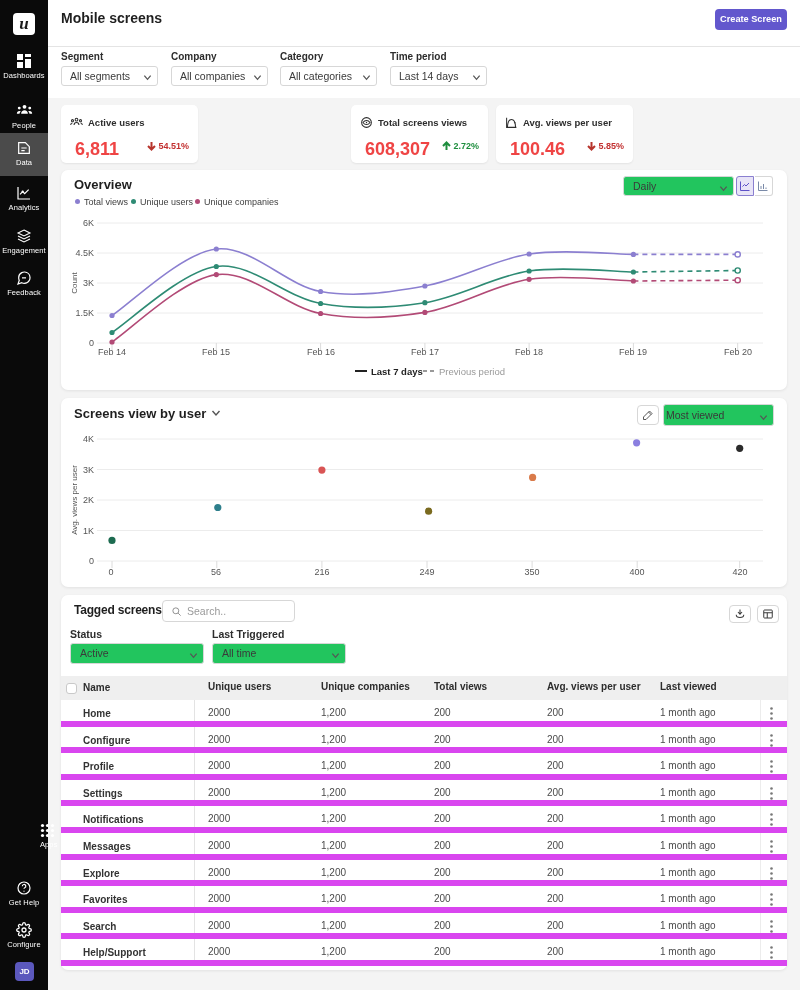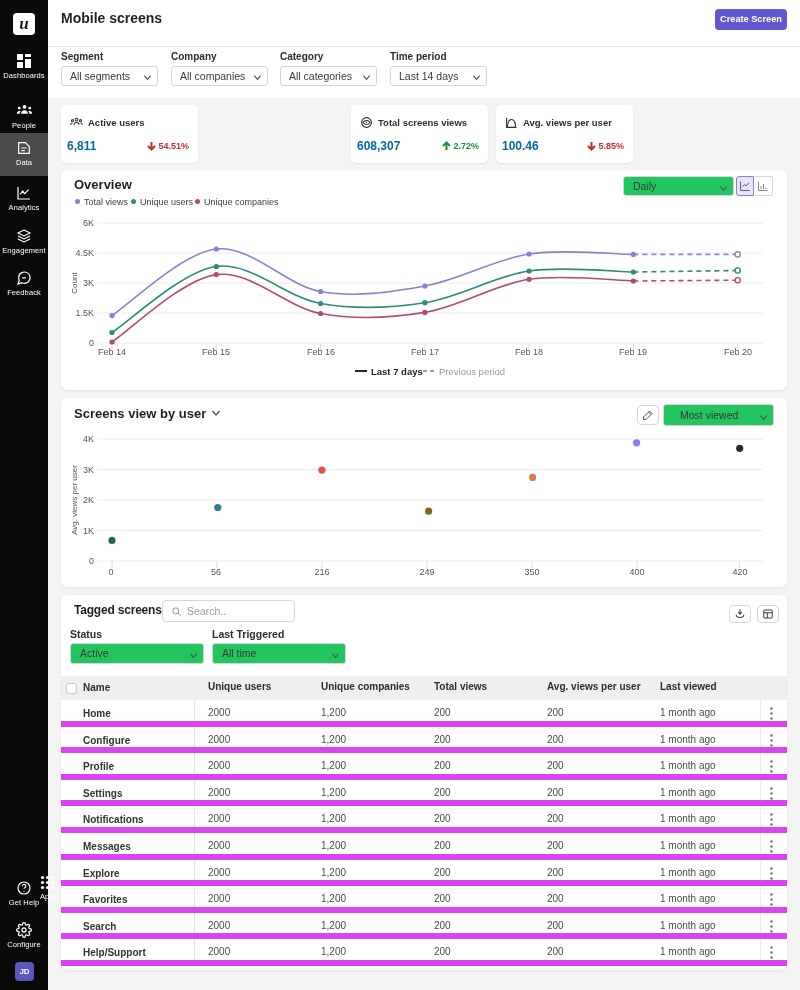--- a/index.html
+++ b/index.html
@@ -24,21 +24,21 @@
 
 #filterbar { left:48px; top:47px; width:752px; height:51px; background:#fff; }
 .flabel { font-size:10px; font-weight:bold; color:#2d2d2d; top:51px; }
 .fselect { top:66px; width:97px; height:20px; background:#fff; border:1px solid #d7d7d7; border-radius:3px; font-size:10.5px; color:#3a3a3a; line-height:18px; padding-left:8px; }
 .chev { position:absolute; right:5px; top:6px; width:9px; height:9px; }
 
 
 .card { top:105px; width:137px; height:58px; background:#fff; border-radius:5px; box-shadow:0 1px 2px rgba(0,0,0,0.07); }
 .card-head { position:absolute; left:9px; top:11px; height:14px; font-size:9.5px; font-weight:bold; color:#2d2d2d; line-height:14px; }
 .card-head svg { vertical-align:-3px; margin-right:5px; }
-.card-val { position:absolute; left:6px; top:34px; font-size:12px; font-weight:bold; color:#0369a1; }
+.card-val { position:absolute; left:14px; top:34px; font-size:18px; font-weight:bold; color:#ef4444; }
 .card-delta { position:absolute; right:9px; top:36px; font-size:9px; font-weight:bold; line-height:11px; }
 .card-delta svg { vertical-align:-2px; margin-right:2px; }
 .red { color:#c22f2f; } .green { color:#1e8e3e; }
 
 
 .panel { left:61px; width:726px; background:#fff; border-radius:7px; box-shadow:0 1px 3px rgba(0,0,0,0.08); }
 #panel1 { top:170px; height:220px; }
 #panel2 { top:398px; height:189px; }
 #panel3 { top:595px; height:375px; }
 .ptitle { position:absolute; left:13px; font-size:13px; font-weight:bold; color:#1f1f1f; }
@@ -103,21 +103,21 @@
       </svg>
     <div class="nav-label">Engagement</div>
   </div>
   <div class="abs nav-item" style="top:270px;">
     <svg width="16" height="16" viewBox="0 0 24 24" fill="none" stroke="#fff" stroke-width="1.8">
         <path d="M21 11.5a8.38 8.38 0 0 1-.9 3.8 8.5 8.5 0 0 1-7.6 4.7 8.38 8.38 0 0 1-3.8-.9L3 21l1.9-5.7a8.38 8.38 0 0 1-.9-3.8 8.5 8.5 0 0 1 4.7-7.6 8.38 8.38 0 0 1 3.8-.9h.5a8.48 8.48 0 0 1 8 8z"></path>
         <path d="M9 11.8h6"></path>
       </svg>
     <div class="nav-label">Feedback</div>
   </div>
-  <div class="abs nav-item" style="top:875px;padding-left:40px;">
+  <div class="abs nav-item" style="top:823px;padding-left:40px;">
     <svg width="15" height="15" viewBox="0 0 15 15">
         <g fill="#fff">
           <circle cx="2.5" cy="2.5" r="1.6"></circle>
           <circle cx="7.5" cy="2.5" r="1.6"></circle>
           <circle cx="12.5" cy="2.5" r="1.6"></circle>
           <circle cx="2.5" cy="7.5" r="1.6"></circle>
           <circle cx="7.5" cy="7.5" r="1.6"></circle>
           <circle cx="12.5" cy="7.5" r="1.6"></circle>
           <circle cx="2.5" cy="12.5" r="1.6"></circle>
           <circle cx="7.5" cy="12.5" r="1.6"></circle>
@@ -307,21 +307,21 @@
       <svg width="12" height="12" viewBox="0 0 12 12" fill="none" stroke="#555" stroke-width="1.4" style="vertical-align:-1px;">
           <path d="M2.5 4l3.5 4 3.5-4"></path>
         </svg>
     </div>
     <div class="abs" style="left:576px;top:7px;width:22px;height:20px;border:1px solid #d7d7d7;border-radius:4px;background:#fff;">
       <svg width="12" height="12" viewBox="0 0 24 24" fill="none" stroke="#444" stroke-width="1.8" style="margin:3px 0 0 4px;">
           <path d="M15 4l5 5L8 21H3v-5z"></path>
           <path d="M13 6l5 5"></path>
         </svg>
     </div>
-    <div class="sel" style="left:602px;top:6px;width:111px;height:22px;line-height:20px;padding-left:16px;">Most viewed<svg class="chev" style="top:8px;" viewBox="0 0 10 10" fill="none" stroke="#555" stroke-width="1.4">
+    <div class="sel" style="left:602px;top:6px;width:111px;height:22px;line-height:20px;padding-left:2px;">Most viewed<svg class="chev" style="top:8px;" viewBox="0 0 10 10" fill="none" stroke="#555" stroke-width="1.4">
           <path d="M1.5 3l3.5 4 3.5-4"></path>
         </svg></div>
     <svg class="abs" style="left:0;top:0;" width="726" height="189" viewBox="0 0 726 189">
       <g stroke="#ececec" stroke-width="1">
         <line x1="36" y1="41" x2="702" y2="41"></line>
         <line x1="36" y1="71.5" x2="702" y2="71.5"></line>
         <line x1="36" y1="102" x2="702" y2="102"></line>
         <line x1="36" y1="132.5" x2="702" y2="132.5"></line>
         <line x1="36" y1="163" x2="702" y2="163"></line>
       </g>

